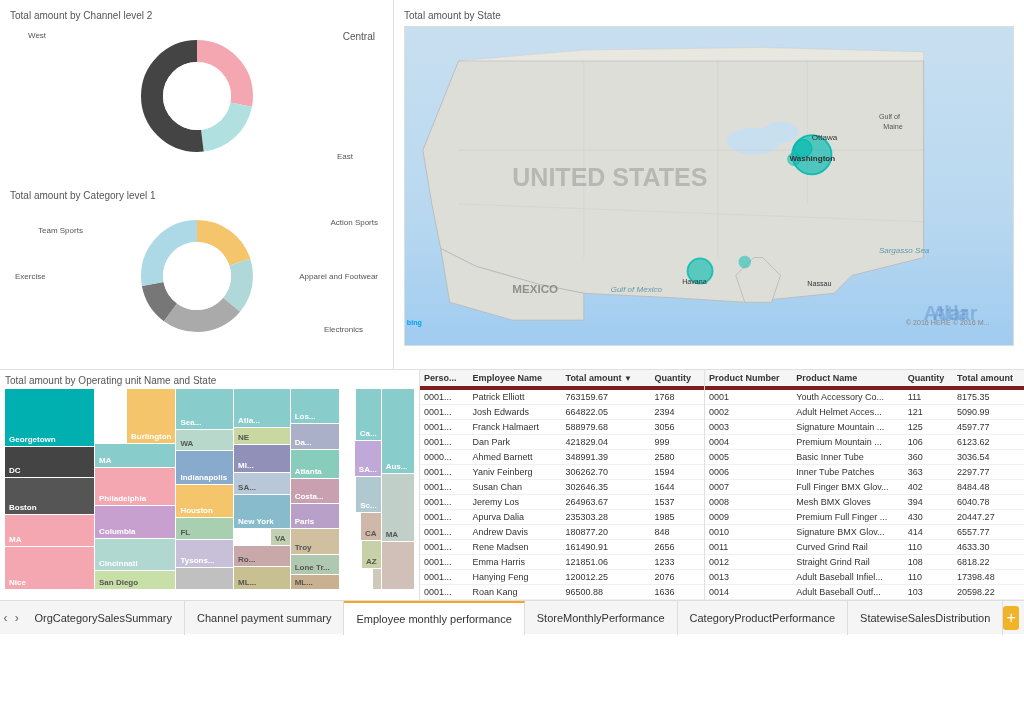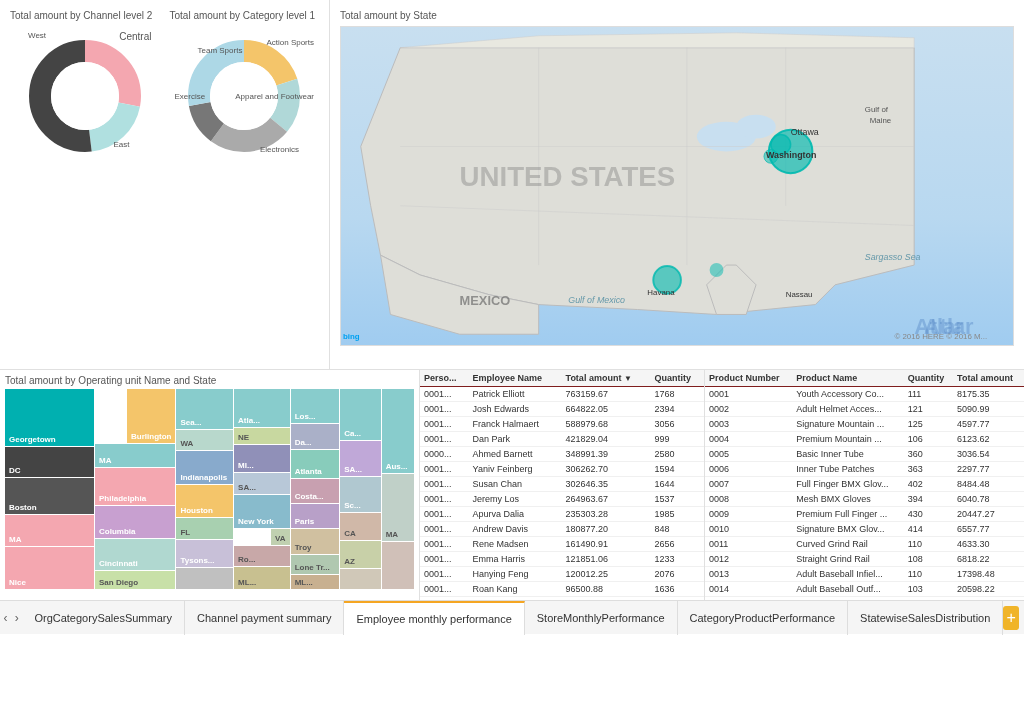--- a/index.html
+++ b/index.html
@@ -4,21 +4,21 @@
   <style>
     * { box-sizing: border-box; margin: 0; padding: 0; }
     body { font-family: 'Segoe UI', Arial, sans-serif; font-size: 11px; background: #fff; width: 1024px; height: 715px; overflow: hidden; }
 
     .main-container { display: flex; flex-direction: column; height: 715px; }
 
     
     .top-section { display: flex; height: 370px; border-bottom: 1px solid #e0e0e0; }
 
     
-    .left-panel { width: 330px; padding: 10px; border-right: 1px solid #e0e0e0; display: flex; flex-direction: row; gap: 10px; }
+    .left-panel { width: 394px; padding: 10px; border-right: 1px solid #e0e0e0; display: flex; flex-direction: column; gap: 10px; }
 
     .chart-title { font-size: 10px; color: #555; margin-bottom: 5px; }
 
     .donut-section { flex: 1; }
 
     
     .donut-wrapper { display: flex; align-items: center; justify-content: center; position: relative; height: 140px; }
 
     
     .map-section { flex: 1; padding: 10px; }
@@ -30,21 +30,21 @@
 
     
     .treemap-section { width: 420px; padding: 5px; border-right: 1px solid #e0e0e0; }
     .treemap-title { font-size: 10px; color: #555; margin-bottom: 3px; }
     .treemap-container { width: 100%; height: 200px; display: flex; gap: 1px; }
 
     
     .employee-table-section { width: 285px; border-right: 1px solid #e0e0e0; overflow: hidden; }
     .table-scroll { overflow-y: auto; height: 230px; }
     .data-table { width: 100%; border-collapse: collapse; font-size: 9px; }
-    .data-table th { background: #f5f5f5; padding: 3px 4px; text-align: left; border-bottom: 1px solid #7f1d1d; font-weight: 600; color: #333; position: sticky; top: 0; }
+    .data-table th { background: #f5f5f5; padding: 3px 4px; text-align: left; border-bottom: 4px solid #7f1d1d; font-weight: 600; color: #333; position: sticky; top: 0; }
     .data-table td { padding: 2px 4px; border-bottom: 1px solid #f0f0f0; color: #333; }
 
     
     .product-table-section { flex: 1; overflow: hidden; }
 
     
     .tab-bar { height: 34px; background: #f5f5f5; border-top: 1px solid #ddd; display: flex; align-items: center; }
     .tab-nav-btn { width: 20px; height: 34px; display: flex; align-items: center; justify-content: center; cursor: pointer; color: #666; border: none; background: transparent; font-size: 12px; }
     .tab-item { padding: 0 12px; height: 34px; display: flex; align-items: center; font-size: 11px; cursor: pointer; border-right: 1px solid #ddd; white-space: nowrap; color: #333; }
     .tab-item.active { background: #fff; border-top: 2px solid #f5a623; font-weight: 500; }
@@ -76,21 +76,21 @@
             <circle cx="65" cy="65" r="45" fill="none" stroke="#f4a7b0" stroke-width="22" stroke-dasharray="79.2 204" stroke-dashoffset="0" transform="rotate(-90 65 65)"></circle>
 
             <circle cx="65" cy="65" r="45" fill="none" stroke="#b0e0e0" stroke-width="22" stroke-dasharray="56.5 226.7" stroke-dashoffset="-79.2" transform="rotate(-90 65 65)"></circle>
 
             <circle cx="65" cy="65" r="45" fill="none" stroke="#444" stroke-width="22" stroke-dasharray="147.1 136.1" stroke-dashoffset="-135.7" transform="rotate(-90 65 65)"></circle>
             <circle cx="65" cy="65" r="34" fill="white"></circle>
           </svg>
 
           <div style="position:absolute; top:5px; left:18px; font-size:8px; color:#555; font-weight:500;">West</div>
           <div style="position:absolute; top:5px; right:8px; font-size:10px; color:#555; font-weight:500;">Central</div>
-          <div style="position:absolute; bottom:17px; right:30px; font-size:8px; color:#555; font-weight:500;">East</div>
+          <div style="position:absolute; bottom:5px; right:30px; font-size:8px; color:#555; font-weight:500;">East</div>
         </div>
       </div>
 
       <div class="donut-section">
         <div class="chart-title">Total amount by Category level 1</div>
         <div class="donut-wrapper">
           <svg class="donut-chart" viewBox="0 0 130 130">
 
             <circle cx="65" cy="65" r="45" fill="none" stroke="#f4c56a" stroke-width="22" stroke-dasharray="56.5 226.7" stroke-dashoffset="0" transform="rotate(-90 65 65)"></circle>
 
@@ -212,21 +212,21 @@
           <div class="treemap-cell" style="background:#88cccc;flex:1.5;">Los...</div>
           <div class="treemap-cell" style="background:#aab0c8;flex:1.0;">Da...</div>
           <div class="treemap-cell" style="background:#88ccbb;flex:1.2;">Atlanta</div>
           <div class="treemap-cell" style="background:#c8a0b0;flex:1.0;">Costa...</div>
           <div class="treemap-cell" style="background:#b8a0c8;flex:1.0;">Paris</div>
           <div class="treemap-cell" style="background:#d0c0a0;flex:1.0;color:#555;">Troy</div>
           <div class="treemap-cell" style="background:#b0c8b0;flex:0.75;color:#555;">Lone Tr...</div>
           <div class="treemap-cell" style="background:#c8b090;flex:0.5;color:#555;">ML...</div>
         </div>
 
-        <div class="treemap-col" style="flex:1.0;">
+        <div class="treemap-col" style="flex:1.0;align-items:flex-end;">
           <div class="treemap-cell" style="background:#88cccc;flex:1.5;">Ca...</div>
           <div class="treemap-cell" style="background:#c0a8d8;flex:1.0;">SA...</div>
           <div class="treemap-cell" style="background:#b0c8d0;flex:1.0;">Sc...</div>
           <div class="treemap-cell" style="background:#d0b8a8;flex:0.75;color:#555;">CA</div>
           <div class="treemap-cell" style="background:#c8d0a8;flex:0.75;color:#555;">AZ</div>
           <div class="treemap-cell" style="background:#d0c8b8;flex:0.5;color:#555;"></div>
         </div>
 
         <div class="treemap-col" style="flex:0.8;">
           <div class="treemap-cell" style="background:#88cccc;flex:1.5;">Aus...</div>

